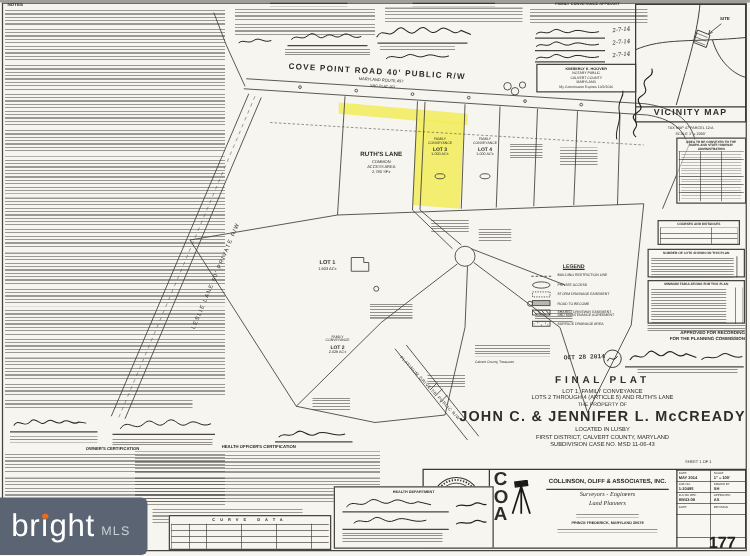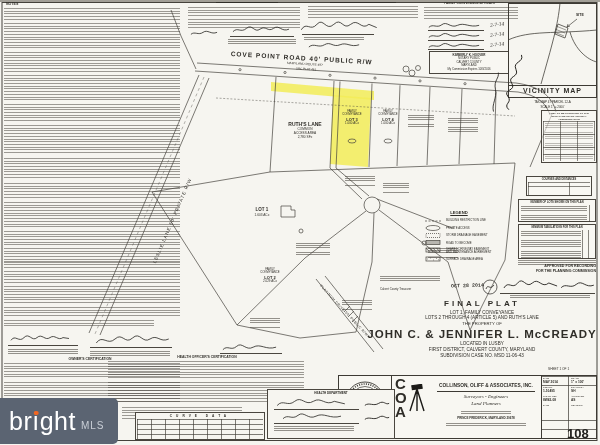--- a/index.html
+++ b/index.html
@@ -421,21 +421,21 @@
       <div class="ab" style="left:2px;top:1px;"><span>DATE</span><br><span class="b" style="font-size:3.2px;">MAY 2014</span></div>
       <div class="ab" style="left:30px;top:1px;"><span>SCALE</span><br><span class="b" style="font-size:3.2px;">1" = 100'</span></div>
       <div class="ab" style="left:2px;top:10px;"><span>JOB NO.</span><br><span class="b" style="font-size:3.2px;">1-10495</span></div>
       <div class="ab" style="left:30px;top:10px;"><span>DRAWN BY</span><br><span class="b" style="font-size:3.2px;">SH</span></div>
       <div class="ab" style="left:2px;top:19px;"><span>FLD BK REF.</span><br><span class="b" style="font-size:3.2px;">8W43-08</span></div>
       <div class="ab" style="left:30px;top:19px;"><span>APPROVED</span><br><span class="b" style="font-size:3.2px;">AS</span></div>
       <div class="ab" style="left:2px;top:28px;"><span>DATE</span></div>
       <div class="ab" style="left:30px;top:28px;"><span>REVISION</span></div>
     </div>
   </div>
-  <div class="ab b" style="left:567px;top:426px;font-size:13px;color:#23221f;z-index:4;">108</div>
+  <div class="ab b" style="left:567px;top:426px;font-size:13px;color:#23221f;z-index:4;">177</div>
 
   <div class="sig" style="left:222px;top:343px;width:55px;height:10px;z-index:2;">
       <svg viewBox="0 0 60 12" preserveAspectRatio="none">
         <path d="M1,8 C6,2 10,10 16,4 S26,10 34,5 S48,9 59,5" stroke="#25231f" fill="none" vector-effect="non-scaling-stroke" stroke-width="0.8"></path>
       </svg>
     </div>
   <div class="sigline" style="left:220px;top:353px;width:62px;z-index:2;"></div>
   <div class="ab b ctr" style="left:147px;top:355px;width:120px;font-size:3.4px;z-index:2;">HEALTH OFFICER'S CERTIFICATION</div>
   <div class="str" style="left:108px;top:361px;width:196px;height:18px;z-index:2;"></div>
   <div class="str" style="left:108px;top:382px;width:196px;height:20px;z-index:2;"></div>

